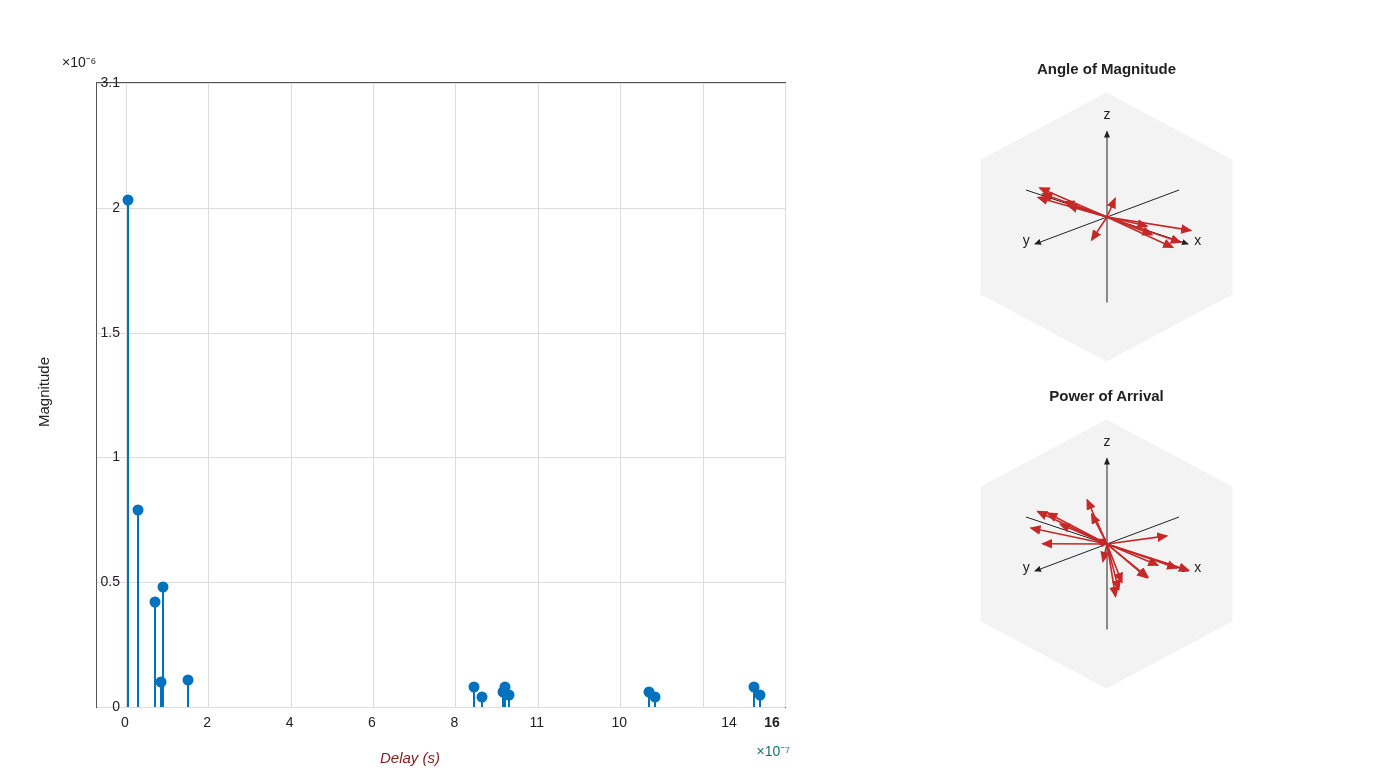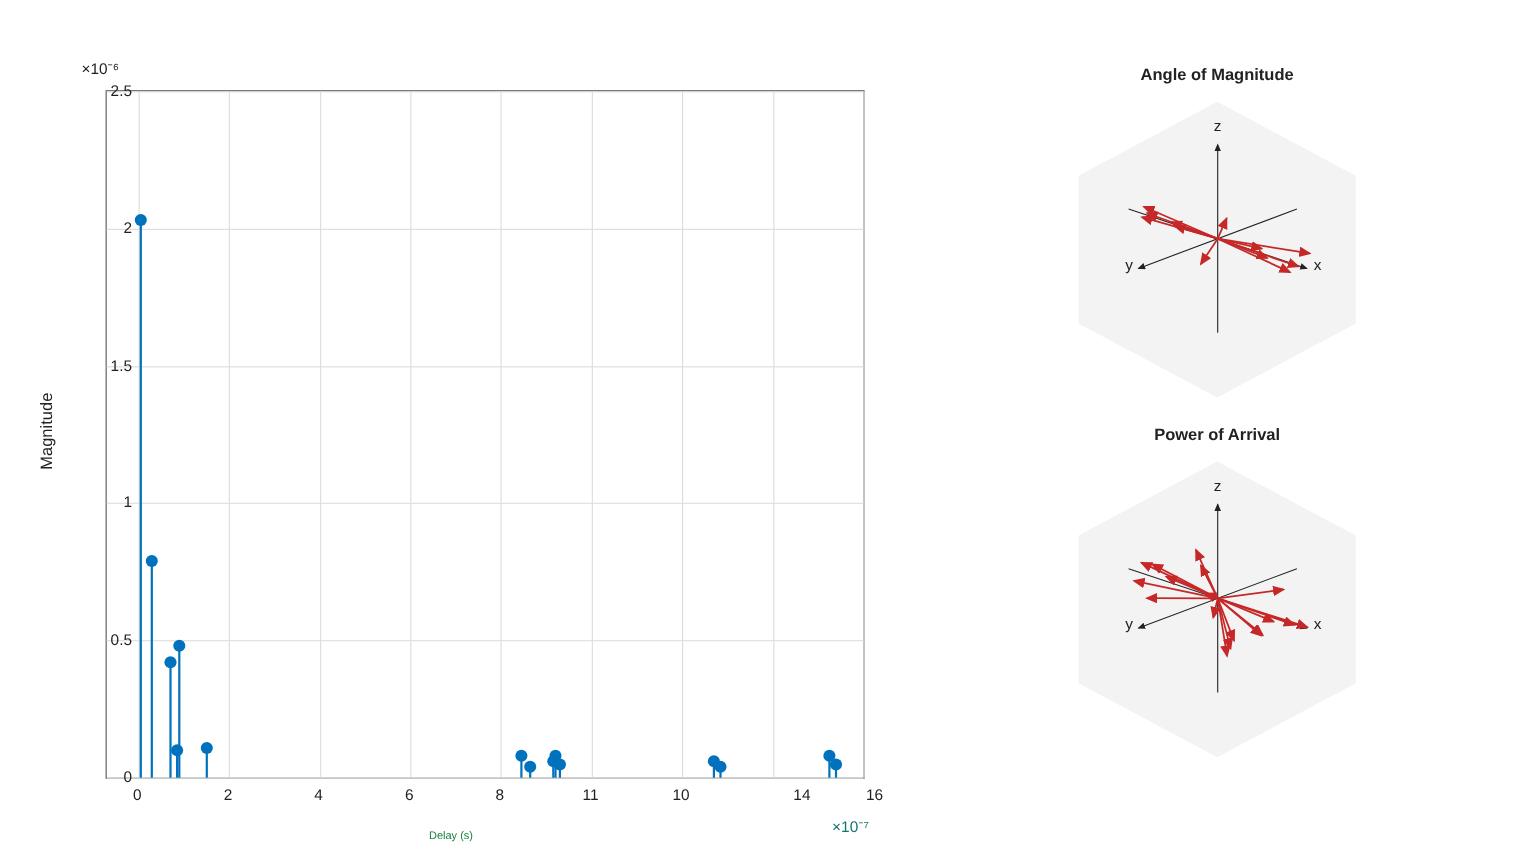--- a/index.html
+++ b/index.html
@@ -36,40 +36,41 @@
     text-align: center;
     position: absolute;
     top: 56px;
     left: 0;
     width: 100%;
     color: #222;
   }
   .y-exp {
     position: absolute;
     top: 52px;
-    left: 74px;
+    left: 62px;
     font-size: 14px;
     color: #222;
   }
   .ylabel {
     position: absolute;
     left: 8px;
     top: 50%;
     transform: translateY(-50%) rotate(-90deg);
     transform-origin: center;
     font-size: 15px;
     color: #222;
   }
   .xlabel {
     position: absolute;
     bottom: 18px;
     left: 50%;
     transform: translateX(-50%);
-    font-size: 10px;
-    color: #15803d;
+    font-size: 15px;
+    color: #7f1d1d;
+    font-style: italic;
   }
   .x-exp {
     position: absolute;
     bottom: 24px;
     right: 30px;
     font-size: 14px;
     color: #0f766e;
   }
   .plot-area {
     position: absolute;
@@ -209,30 +210,30 @@
         <div class="marker" style="left: 657.102px; top: 604.032px;"></div>
         <div class="stem" style="left: 662.281px; height: 12.48px;"></div>
         <div class="marker" style="left: 663.281px; top: 611.52px;"></div>
       </div>
     <div id="ticks"></div>
   <div class="ytick" style="top: 706px;">0</div>
       <div class="ytick" style="top: 581.2px;">0.5</div>
       <div class="ytick" style="top: 456.4px;">1</div>
       <div class="ytick" style="top: 332px;">1.5</div>
       <div class="ytick" style="top: 206.8px;">2</div>
-      <div class="ytick" style="top: 82px;">2.5</div>
+      <div class="ytick" style="top: 82px;">3.1</div>
       <div class="xtick" style="left: 124.838px;">0</div>
       <div class="xtick" style="left: 207.234px;">2</div>
       <div class="xtick" style="left: 289.629px;">4</div>
       <div class="xtick" style="left: 372.024px;">6</div>
       <div class="xtick" style="left: 454.419px;">8</div>
       <div class="xtick" style="left: 536.814px;">11</div>
       <div class="xtick" style="left: 619.21px;">10</div>
       <div class="xtick" style="left: 729px;">14</div>
-      <div class="xtick" style="left: 795px;">16</div>
+      <div class="xtick" style="left: 772px; font-weight: bold;">16</div>
     </div>
 
   <div class="right">
     <div class="panel">
       <div class="panel-title">Angle of Magnitude</div>
       <div class="hex" id="hex-dep">
         <div class="hexbg"></div>
       <svg width="280" height="280">
             <defs>
               <marker id="hex-dep-axisArrow" markerWidth="8" markerHeight="8" refX="6" refY="3" orient="auto">

